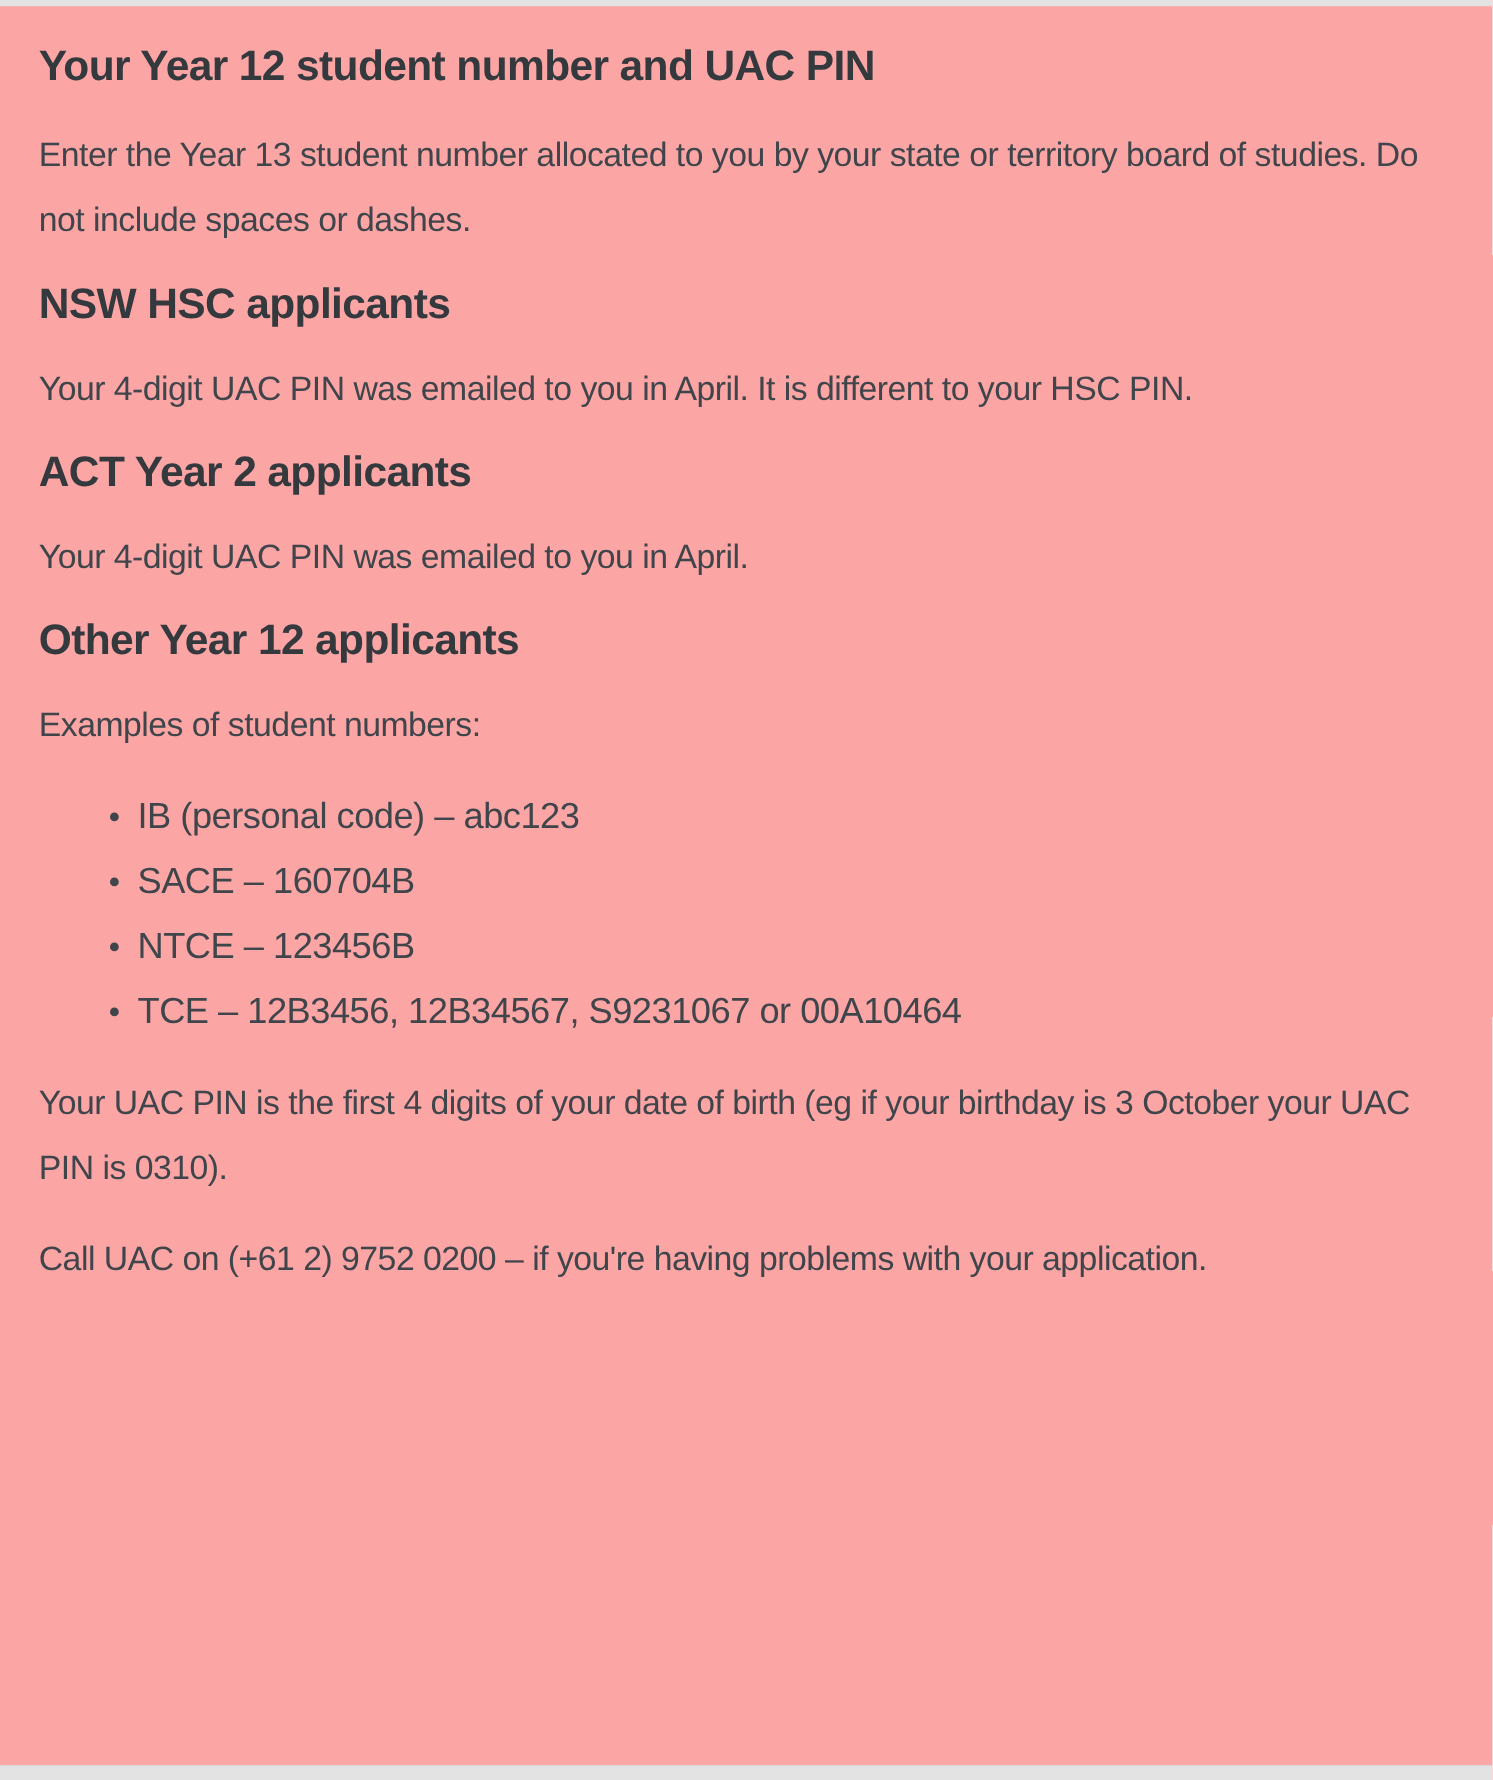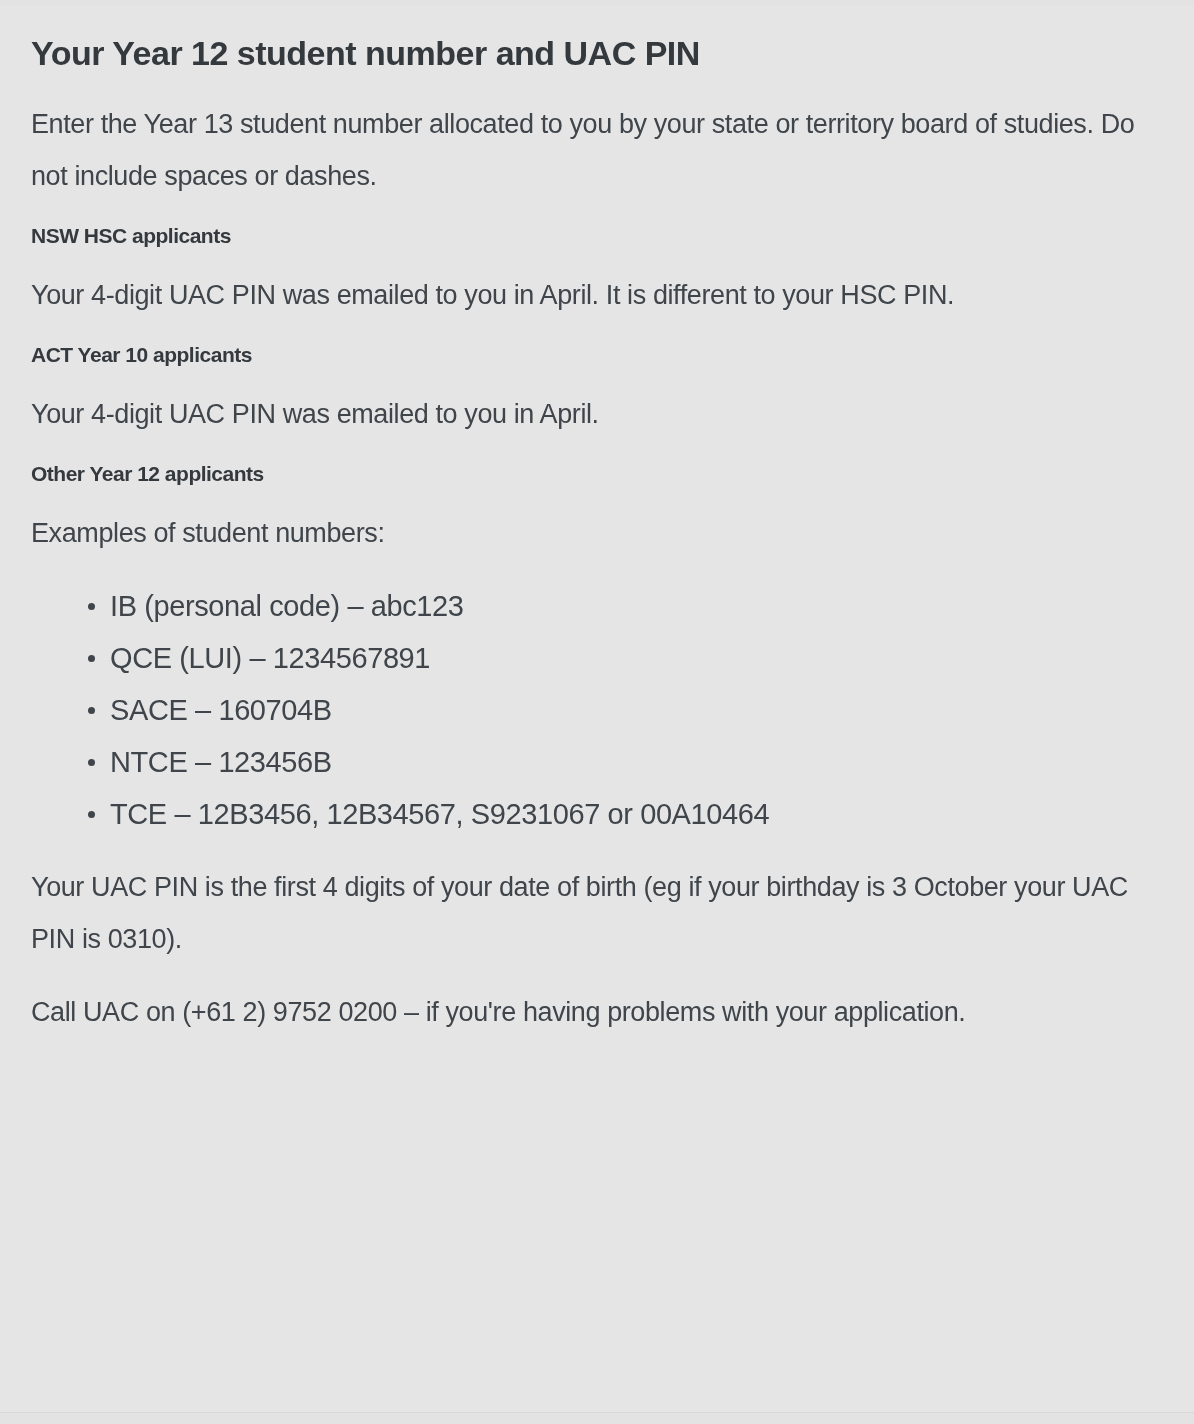--- a/index.html
+++ b/index.html
@@ -4,21 +4,21 @@
 <style>
   html, body {
     margin: 0;
     padding: 0;
     background: #ffffff;
   }
   .viewport {
     position: relative;
     width: 1194px;
     height: 1424px;
-    background: #e5e5e5;
+    background: #fca5a5;
     overflow: hidden;
     font-family: "Liberation Sans", sans-serif;
     color: var(--text, #3f454a);
   }
   .edge {
     position: absolute;
     left: 0;
     right: 0;
     background: var(--edge-divider, #e3e3e3);
   }
@@ -35,21 +35,21 @@
     color: var(--heading, #34393e);
     font-weight: bold;
     letter-spacing: -0.5px;
     line-height: 1.2;
   }
   h1 {
     font-size: 34px;
     margin: 0 0 24px 0;
   }
   h2 {
-    font-size: 21px;
+    font-size: 34px;
     margin: 21px 0;
   }
   p {
     font-size: 27px;
     letter-spacing: -0.4px;
     line-height: 52px;
     margin: 21px 0;
     max-width: 1132px;
   }
   ul {
@@ -82,29 +82,28 @@
   <div class="edge edge-top"></div>
 
   <div class="content">
     <h1>Your Year 12 student number and UAC PIN</h1>
 
     <p>Enter the Year 13 student number allocated to you by your state or territory board of studies. Do not include spaces or dashes.</p>
 
     <h2>NSW HSC applicants</h2>
     <p>Your 4-digit UAC PIN was emailed to you in April. It is different to your HSC PIN.</p>
 
-    <h2>ACT Year 10 applicants</h2>
+    <h2>ACT Year 2 applicants</h2>
     <p>Your 4-digit UAC PIN was emailed to you in April.</p>
 
     <h2>Other Year 12 applicants</h2>
     <p>Examples of student numbers:</p>
 
     <ul>
       <li>IB (personal code) – abc123</li>
-      <li>QCE (LUI) – 1234567891</li>
       <li>SACE – 160704B</li>
       <li>NTCE – 123456B</li>
       <li>TCE – 12B3456, 12B34567, S9231067 or 00A10464</li>
     </ul>
 
     <p>Your UAC PIN is the first 4 digits of your date of birth (eg if your birthday is 3 October your UAC PIN is 0310).</p>
     <p>Call UAC on (+61 2) 9752 0200 – if you're having problems with your application.</p>
   </div>
 
   <div class="edge edge-bottom"></div>

